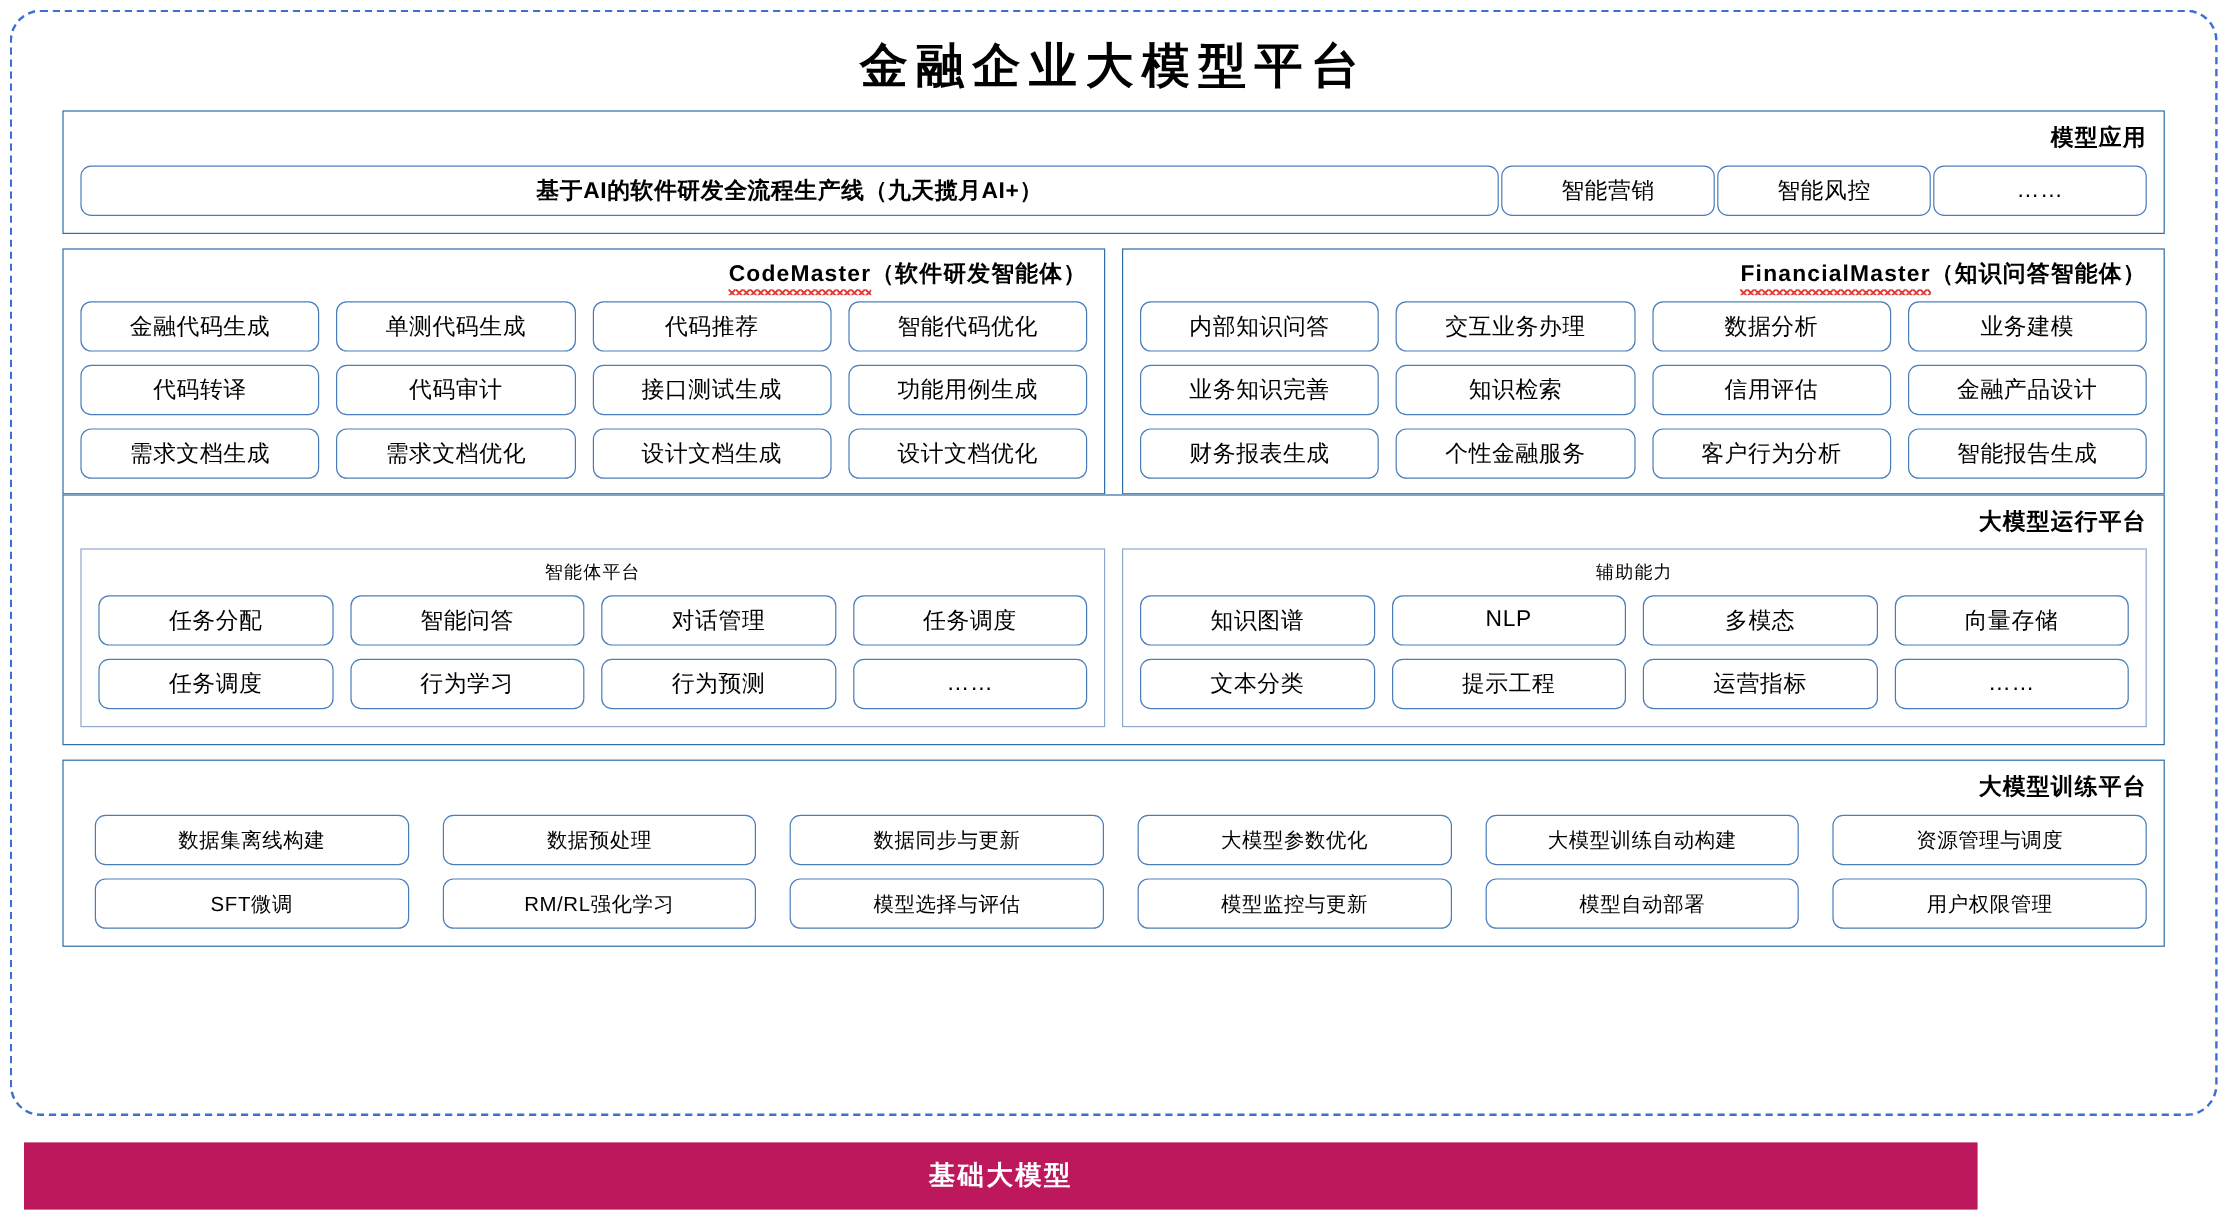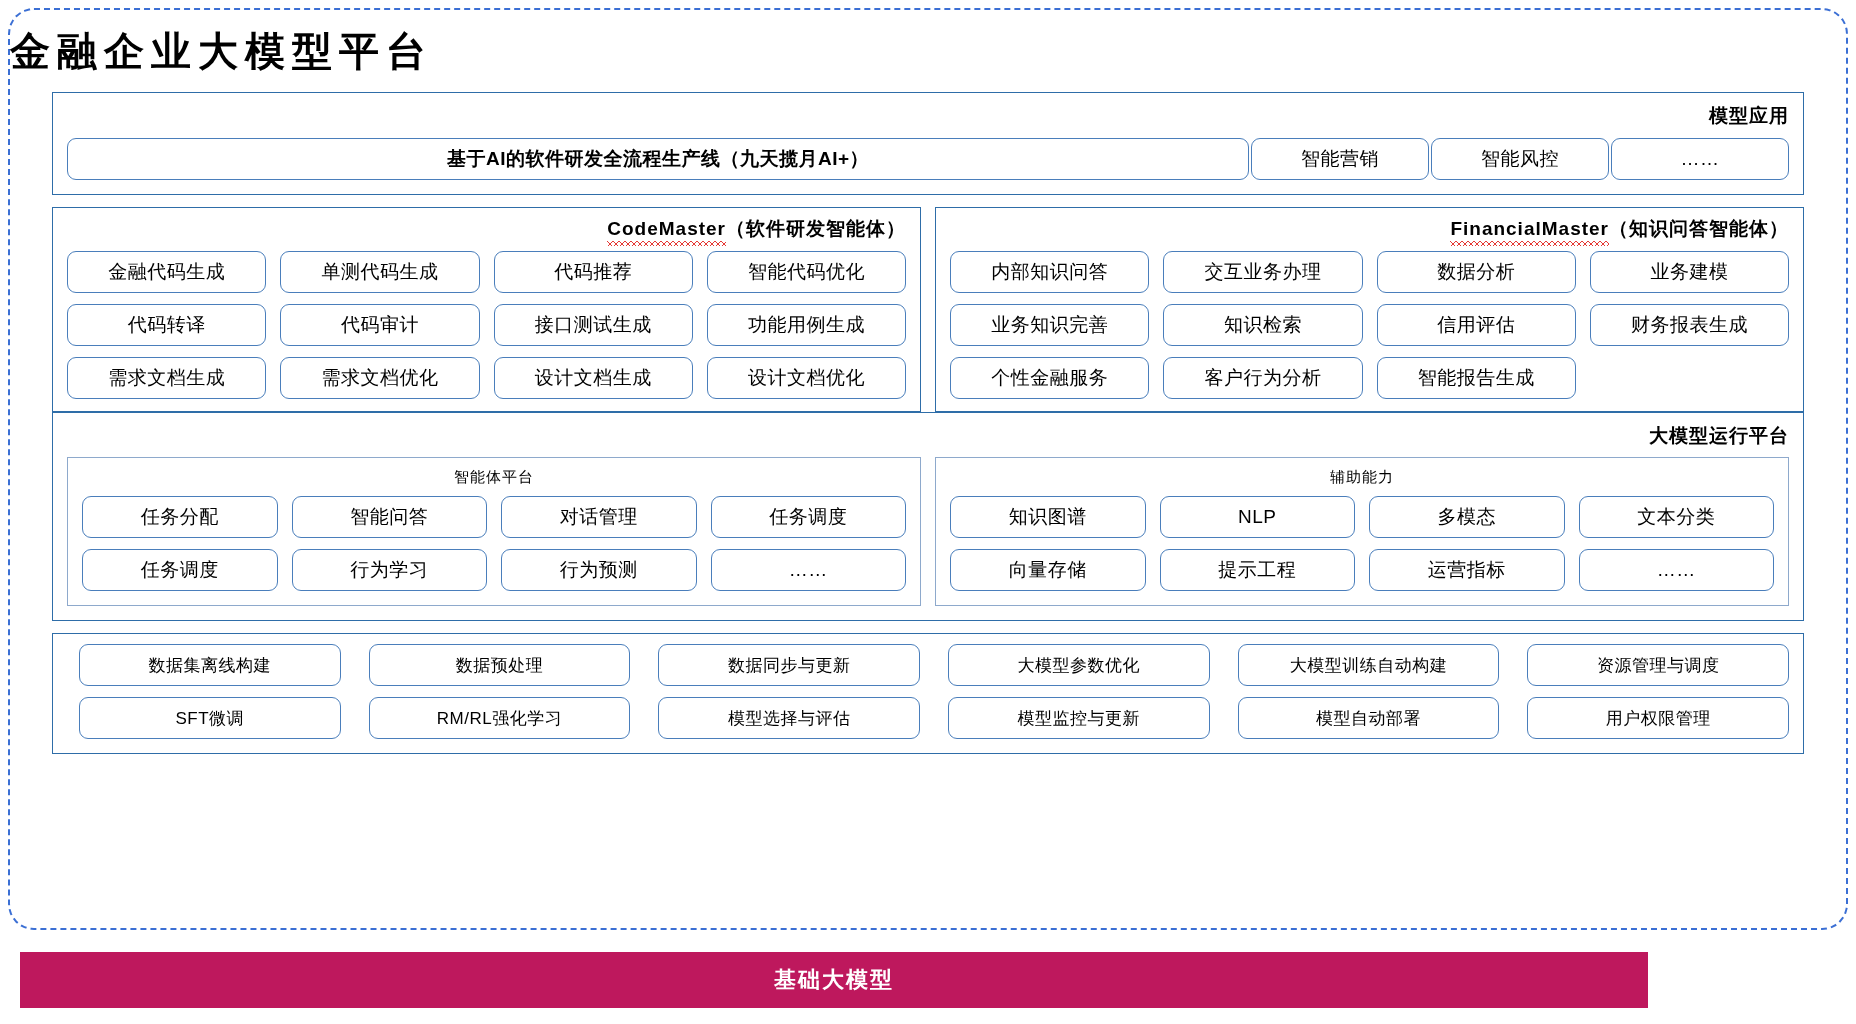--- a/index.html
+++ b/index.html
@@ -24,22 +24,22 @@
     left: 8px;
     top: 8px;
     width: 1840px;
     height: 922px;
     border: 2px dashed #3B6FD4;
     border-radius: 26px;
     padding: 0;
   }
 
   .main-title {
-    text-align: left;
-    font-family: Liberation Mono, monospace;
+    text-align: center;
+    font-family: Liberation Sans, sans-serif;
     font-size: 40px;
     font-weight: 700;
     letter-spacing: 7px;
     color: #000000;
     padding-top: 22px;
     padding-bottom: 14px;
     line-height: 1.15;
   }
 
   
@@ -211,20 +211,21 @@
           <span class="latin">FinancialMaster</span><span>（知识问答智能体）</span>
         </div>
         <div class="grid4">
           <div class="pill">内部知识问答</div>
           <div class="pill">交互业务办理</div>
           <div class="pill">数据分析</div>
           <div class="pill">业务建模</div>
           <div class="pill">业务知识完善</div>
           <div class="pill">知识检索</div>
           <div class="pill">信用评估</div>
+          <div class="pill">金融产品设计</div>
           <div class="pill">财务报表生成</div>
           <div class="pill">个性金融服务</div>
           <div class="pill">客户行为分析</div>
           <div class="pill">智能报告生成</div>
         </div>
       </div>
 
     </div>
 
     <div class="panel">
@@ -244,32 +245,33 @@
             <div class="pill">……</div>
           </div>
         </div>
 
         <div class="subpanel">
           <div class="subpanel-title">辅助能力</div>
           <div class="grid4">
             <div class="pill">知识图谱</div>
             <div class="pill">NLP</div>
             <div class="pill">多模态</div>
+            <div class="pill">向量存储</div>
             <div class="pill">文本分类</div>
-            <div class="pill">向量存储</div>
             <div class="pill">提示工程</div>
             <div class="pill">运营指标</div>
             <div class="pill">……</div>
           </div>
         </div>
 
       </div>
     </div>
 
     <div class="panel">
+      <div class="panel-title">大模型训练平台</div>
       <div class="grid6">
         <div class="pill small">数据集离线构建</div>
         <div class="pill small">数据预处理</div>
         <div class="pill small">数据同步与更新</div>
         <div class="pill small">大模型参数优化</div>
         <div class="pill small">大模型训练自动构建</div>
         <div class="pill small">资源管理与调度</div>
         <div class="pill small">SFT微调</div>
         <div class="pill small">RM/RL强化学习</div>
         <div class="pill small">模型选择与评估</div>

